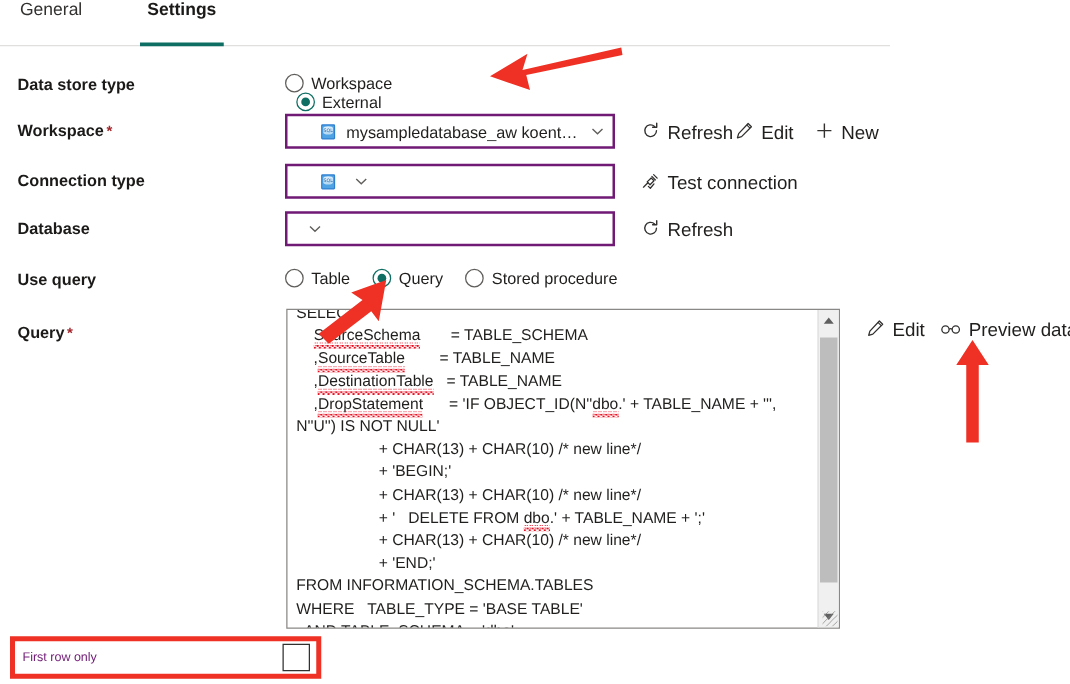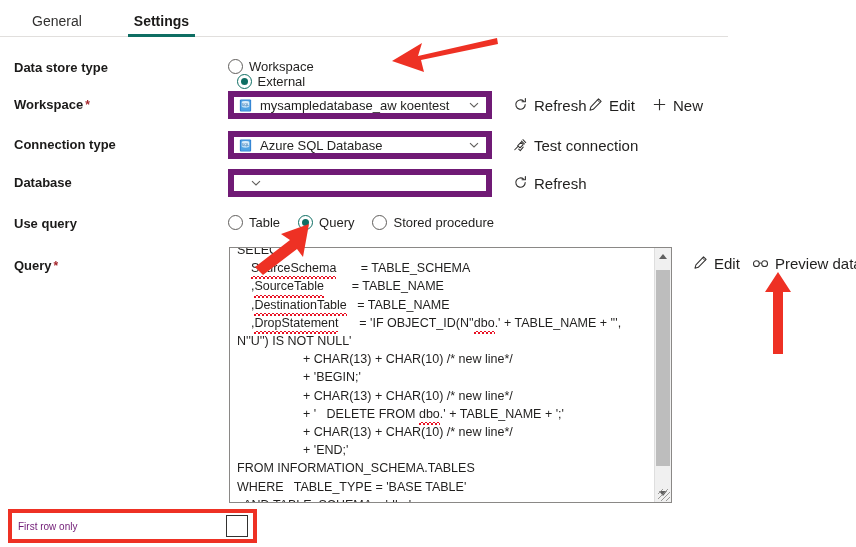--- a/index.html
+++ b/index.html
@@ -12,21 +12,21 @@
     position:relative;
     overflow:hidden;
     -webkit-font-smoothing:antialiased;
   }
   .root{position:relative;width:856px;height:547px;}
 
   
   .tabstrip{
     position:absolute;left:0;top:0;width:712px;height:36px;
     border-bottom:1px solid #e1dfdd;
-    display:flex;align-items:flex-end;padding-left:16px;
+    display:flex;
   }
   .tab{
     position:relative;
     font-size:14px;
     color:#323130;
     padding:0 6px 8px 6px;
     cursor:pointer;
     line-height:14px;
   }
   .tab.t-general{margin-left:10px;}
@@ -59,25 +59,25 @@
   .radio.checked:after{
     content:"";position:absolute;left:3px;top:3px;
     width:7px;height:7px;border-radius:50%;background:#0e6e63;
   }
   .radio-label{margin-left:6px;font-size:13px;color:#201f1e;white-space:nowrap;}
 
   
   .dropdown{
     position:absolute;
     height:28px;
-    border:6px solid #701a75;
+    border:2px solid #701a75;
     background:#fff;
     box-sizing:border-box;
     display:flex;align-items:center;
-    padding:0 6px 0 4px;
+    padding:0 6px 0 25px;
     cursor:pointer;
   }
   .dd-icon{
     width:15px;height:15px;flex:0 0 auto;margin-right:7px;
     display:block;
   }
   .dd-text{
     flex:1 1 auto;font-size:13px;color:#201f1e;
     white-space:nowrap;overflow:hidden;text-overflow:ellipsis;
   }
@@ -263,21 +263,20 @@
     <span class="dd-icon">
       <svg width="15" height="15" viewBox="0 0 16 16">
         <rect x="2" y="1.5" width="12" height="13" rx="1.2" fill="#2f7fd1"></rect>
         <rect x="3" y="2.5" width="10" height="11" rx="0.8" fill="#4fa3e3"></rect>
         <ellipse cx="8" cy="4.6" rx="4" ry="1.5" fill="#d7ecfb"></ellipse>
         <rect x="4" y="4.6" width="8" height="4.2" fill="#d7ecfb"></rect>
         <ellipse cx="8" cy="8.8" rx="4" ry="1.5" fill="#b9dcf5"></ellipse>
         <text x="8" y="8.2" font-size="4" text-anchor="middle" fill="#1b5e9e" font-family="DejaVu Sans, sans-serif">SQL</text>
       </svg>
     </span>
-    <span class="dd-text">Azure SQL Database</span>
     <span class="dd-caret">
       <svg width="12" height="12" viewBox="0 0 12 12">
           <path d="M2 4.2 L6 8 L10 4.2" fill="none" stroke="#605e5c" stroke-width="1.1"></path>
         </svg>
     </span>
   </div>
   <div class="cmd" style="left:512px;top:137px;">
     <span>
       <svg width="16" height="15" viewBox="0 0 16 16">
         <path d="M2.4 13.6 L6.2 9.8" fill="none" stroke="#323130" stroke-width="1.1" stroke-linecap="round"></path>

